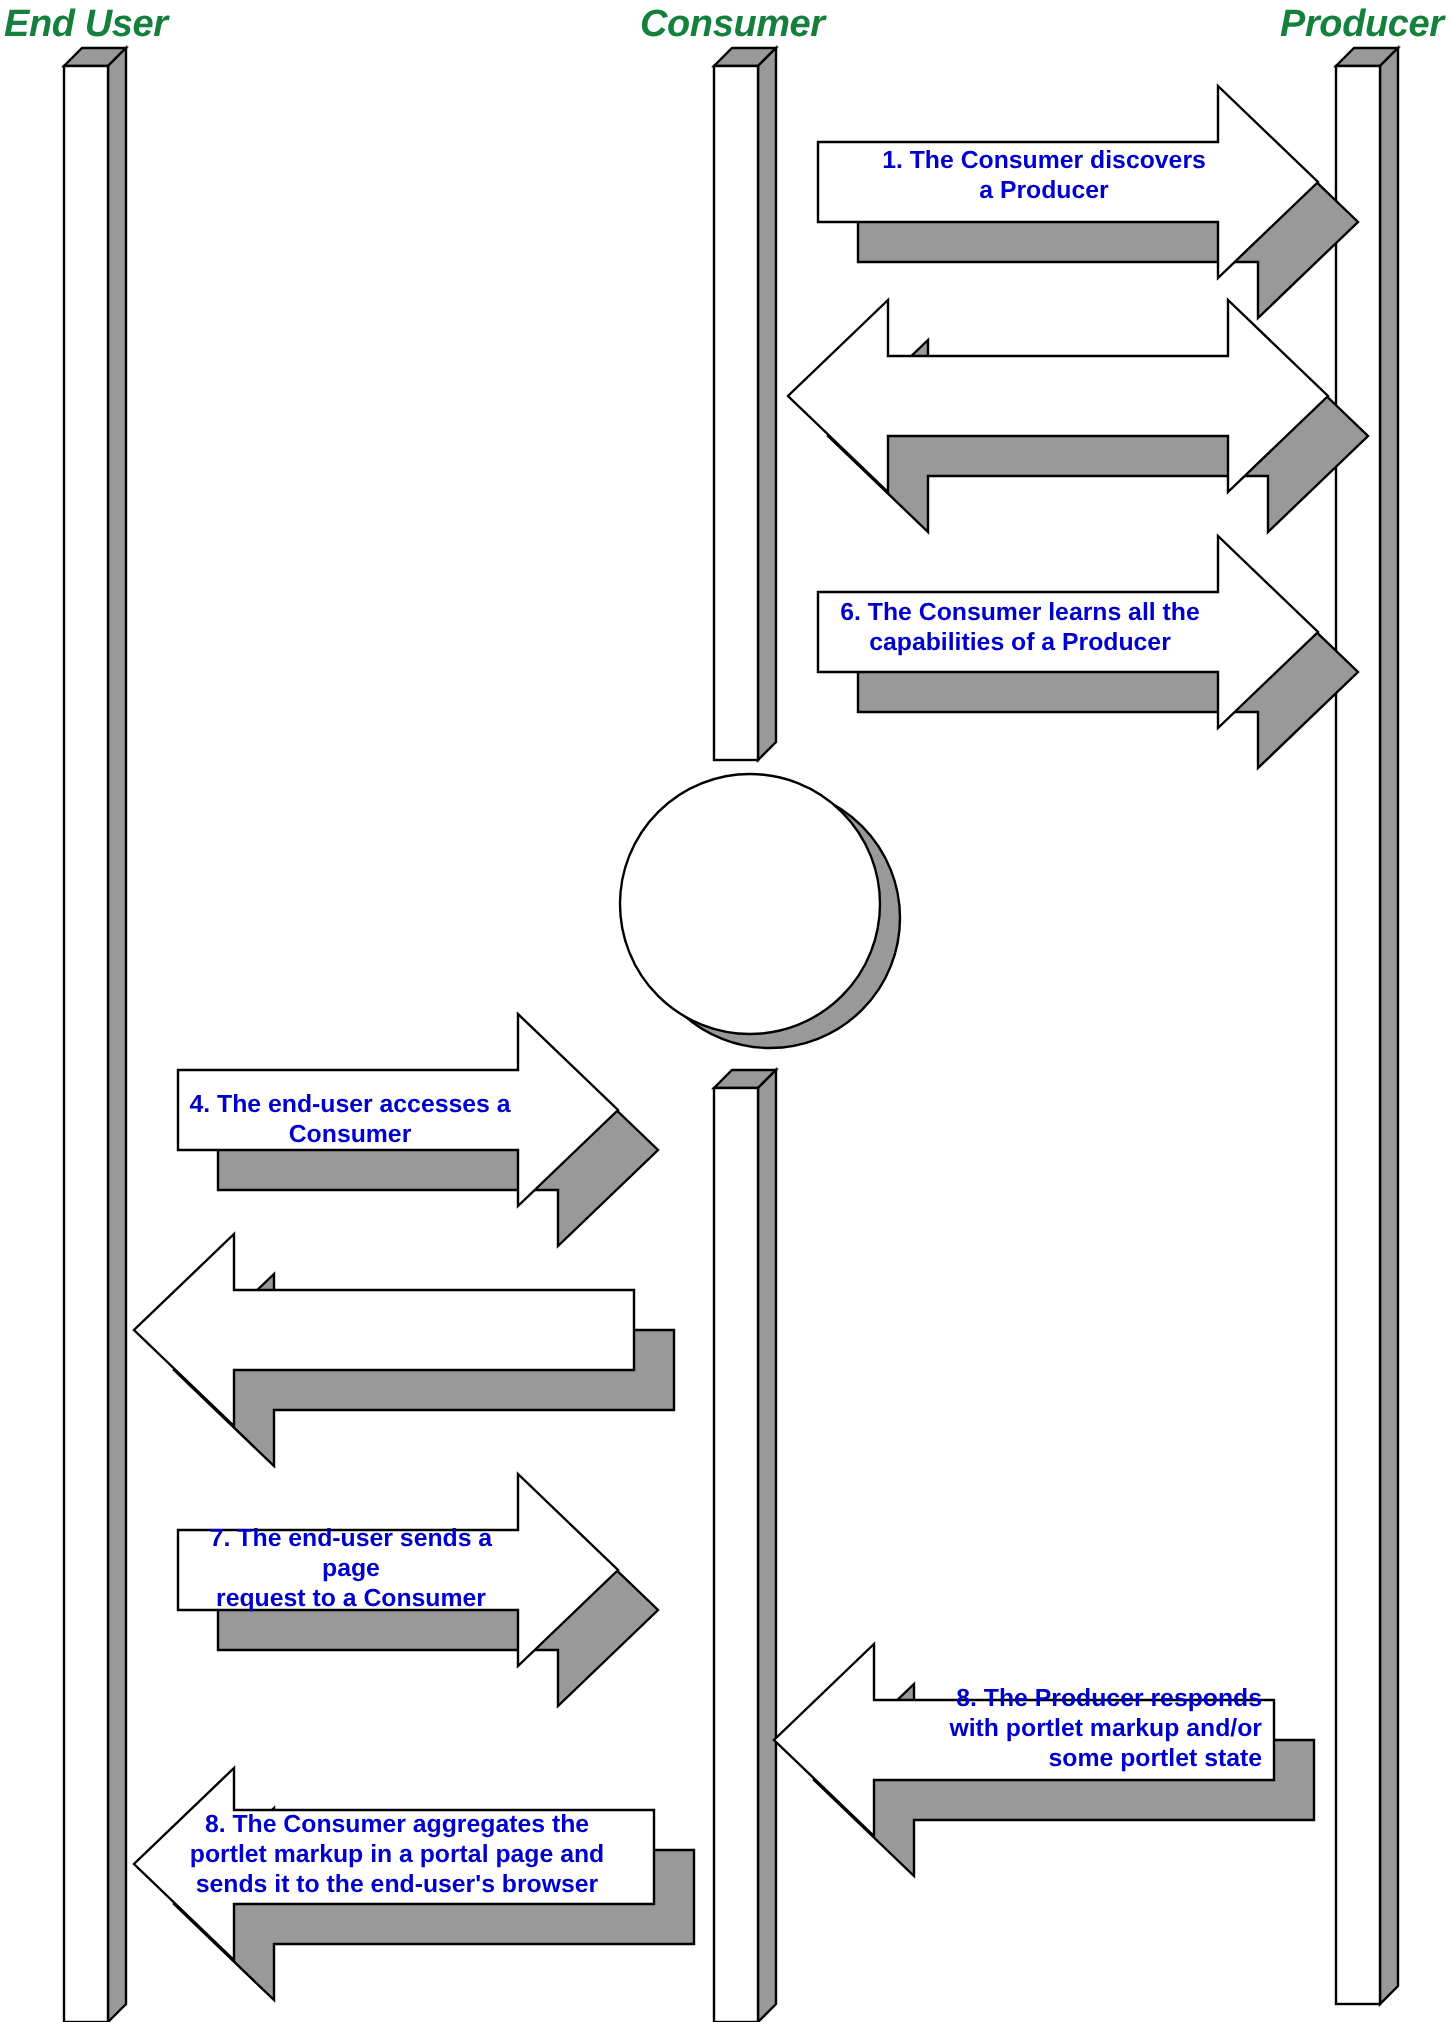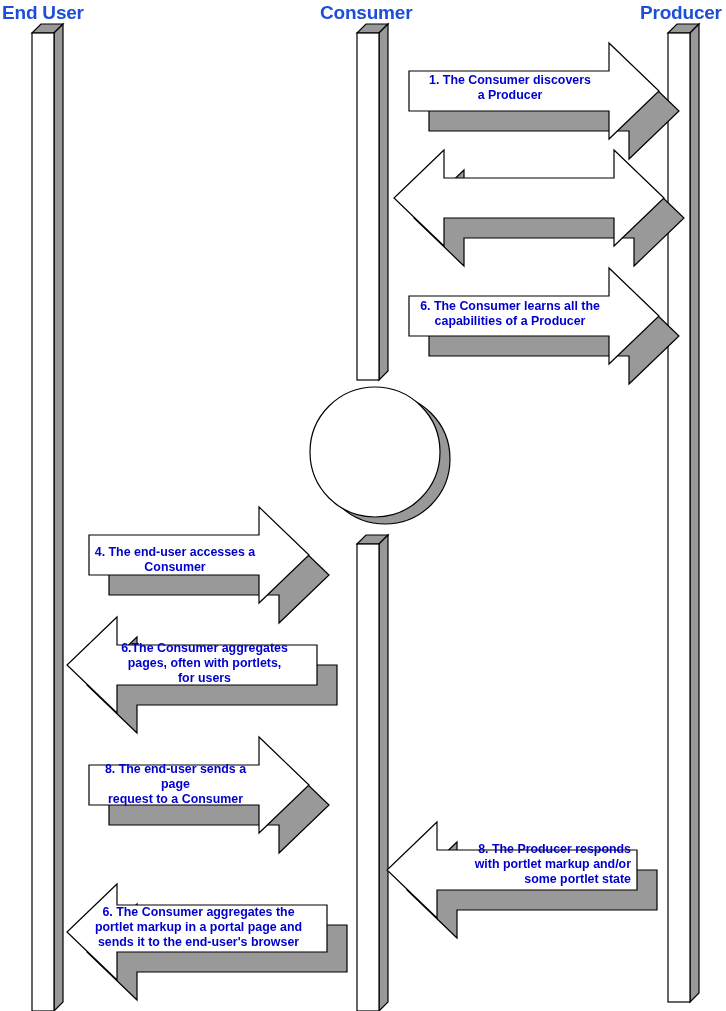--- a/index.html
+++ b/index.html
@@ -2,22 +2,22 @@
 <html><head>
 <meta charset="utf-8">
 <style>
   html,body{margin:0;padding:0;background:#ffffff;}
   body{
     width:726px;height:1011px;position:relative;overflow:hidden;
     font-family:"Liberation Sans","DejaVu Sans",sans-serif;
   }
   #stage{position:absolute;left:0;top:0;width:726px;height:1011px;}
   .lane-title{
-    position:absolute;color:#1d4ed8;font-weight:bold;font-size:19px;
-    letter-spacing:-0.2px;white-space:nowrap;line-height:22px;
+    position:absolute;color:#15803d;font-weight:bold;font-size:19px;
+    letter-spacing:-0.2px;white-space:nowrap;line-height:22px;font-style:italic;
   }
   .svg-layer{position:absolute;left:0;top:0;width:726px;height:1011px;}
   .msg-text{
     position:absolute;color:#0000CC;font-weight:bold;font-size:12.4px;
     line-height:15px;text-align:center;white-space:pre-line;
   }
   .circ-text{
     position:absolute;color:#0000CC;font-weight:bold;font-size:12.4px;
     line-height:15px;text-align:center;white-space:pre-line;
   }
@@ -99,39 +99,36 @@
       <polygon points="437,850 637,850 637,890 437,890 437,918 387,870 437,822" fill="#FFFFFF" stroke="#000000" stroke-width="1.2"></polygon>
     </g>
 
     <g>
       <polygon points="127,915 337,915 337,962 127,962 127,990 77,942 127,894" transform="translate(10,10)" fill="#999999" stroke="#000000" stroke-width="1.2"></polygon>
       <polygon points="117,905 327,905 327,952 117,952 117,980 67,932 117,884" fill="#FFFFFF" stroke="#000000" stroke-width="1.2"></polygon>
     </g>
 
   </svg>
 
-  <div class="msg-text" style="left:409px;top:73px;width:202px;">1. The Consumer discovers
+  <div class="msg-text" style="left:409px;top:73px;width:202px;padding-left:12px;">1. The Consumer discovers
 a Producer</div>
 
 
   <div class="msg-text" style="left:409px;top:299px;width:202px;">6. The Consumer learns all the
 capabilities of a Producer</div>
 
 
   <div class="msg-text" style="left:89px;top:545px;width:172px;">4. The end-user accesses a
 Consumer</div>
 
-  <div class="msg-text" style="left:98px;top:641px;width:213px;">6.The Consumer aggregates
-pages, often with portlets,
-for users</div>
 
-  <div class="msg-text" style="left:89px;top:762px;width:173px;">8. The end-user sends a page
+  <div class="msg-text" style="left:89px;top:762px;width:173px;">7. The end-user sends a page
 request to a Consumer</div>
 
   <div class="msg-text" style="left:419px;top:842px;width:212px;text-align:right;">8. The Producer responds
 with portlet markup and/or
 some portlet state</div>
 
-  <div class="msg-text" style="left:74px;top:905px;width:249px;">6. The Consumer aggregates the
+  <div class="msg-text" style="left:74px;top:905px;width:249px;">8. The Consumer aggregates the
 portlet markup in a portal page and
 sends it to the end-user's browser</div>
 
 </div>
 
 </body></html>

